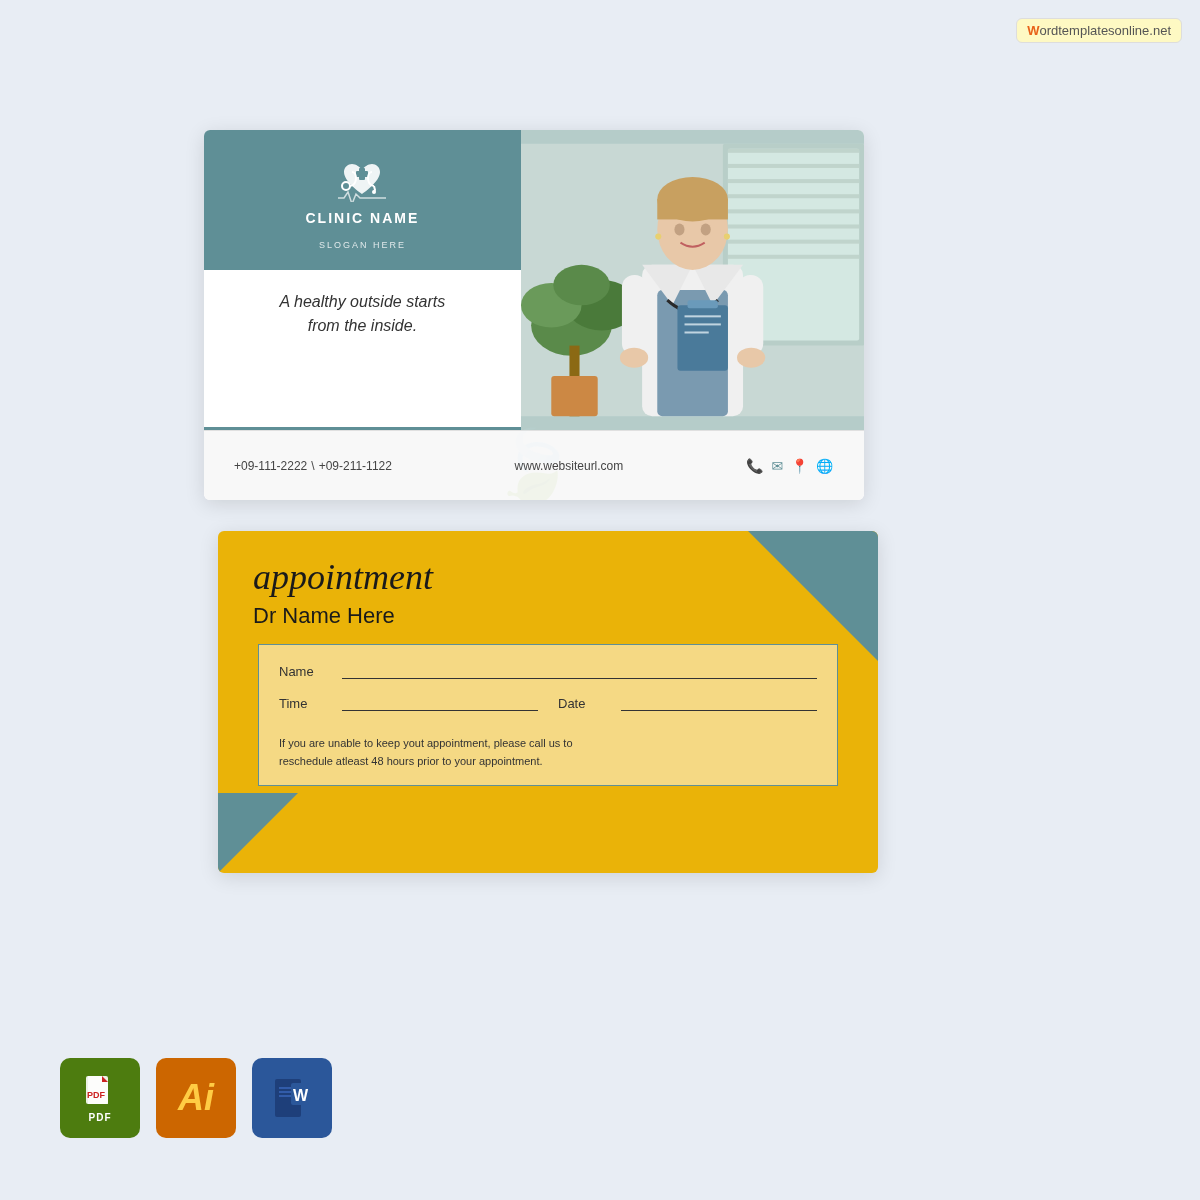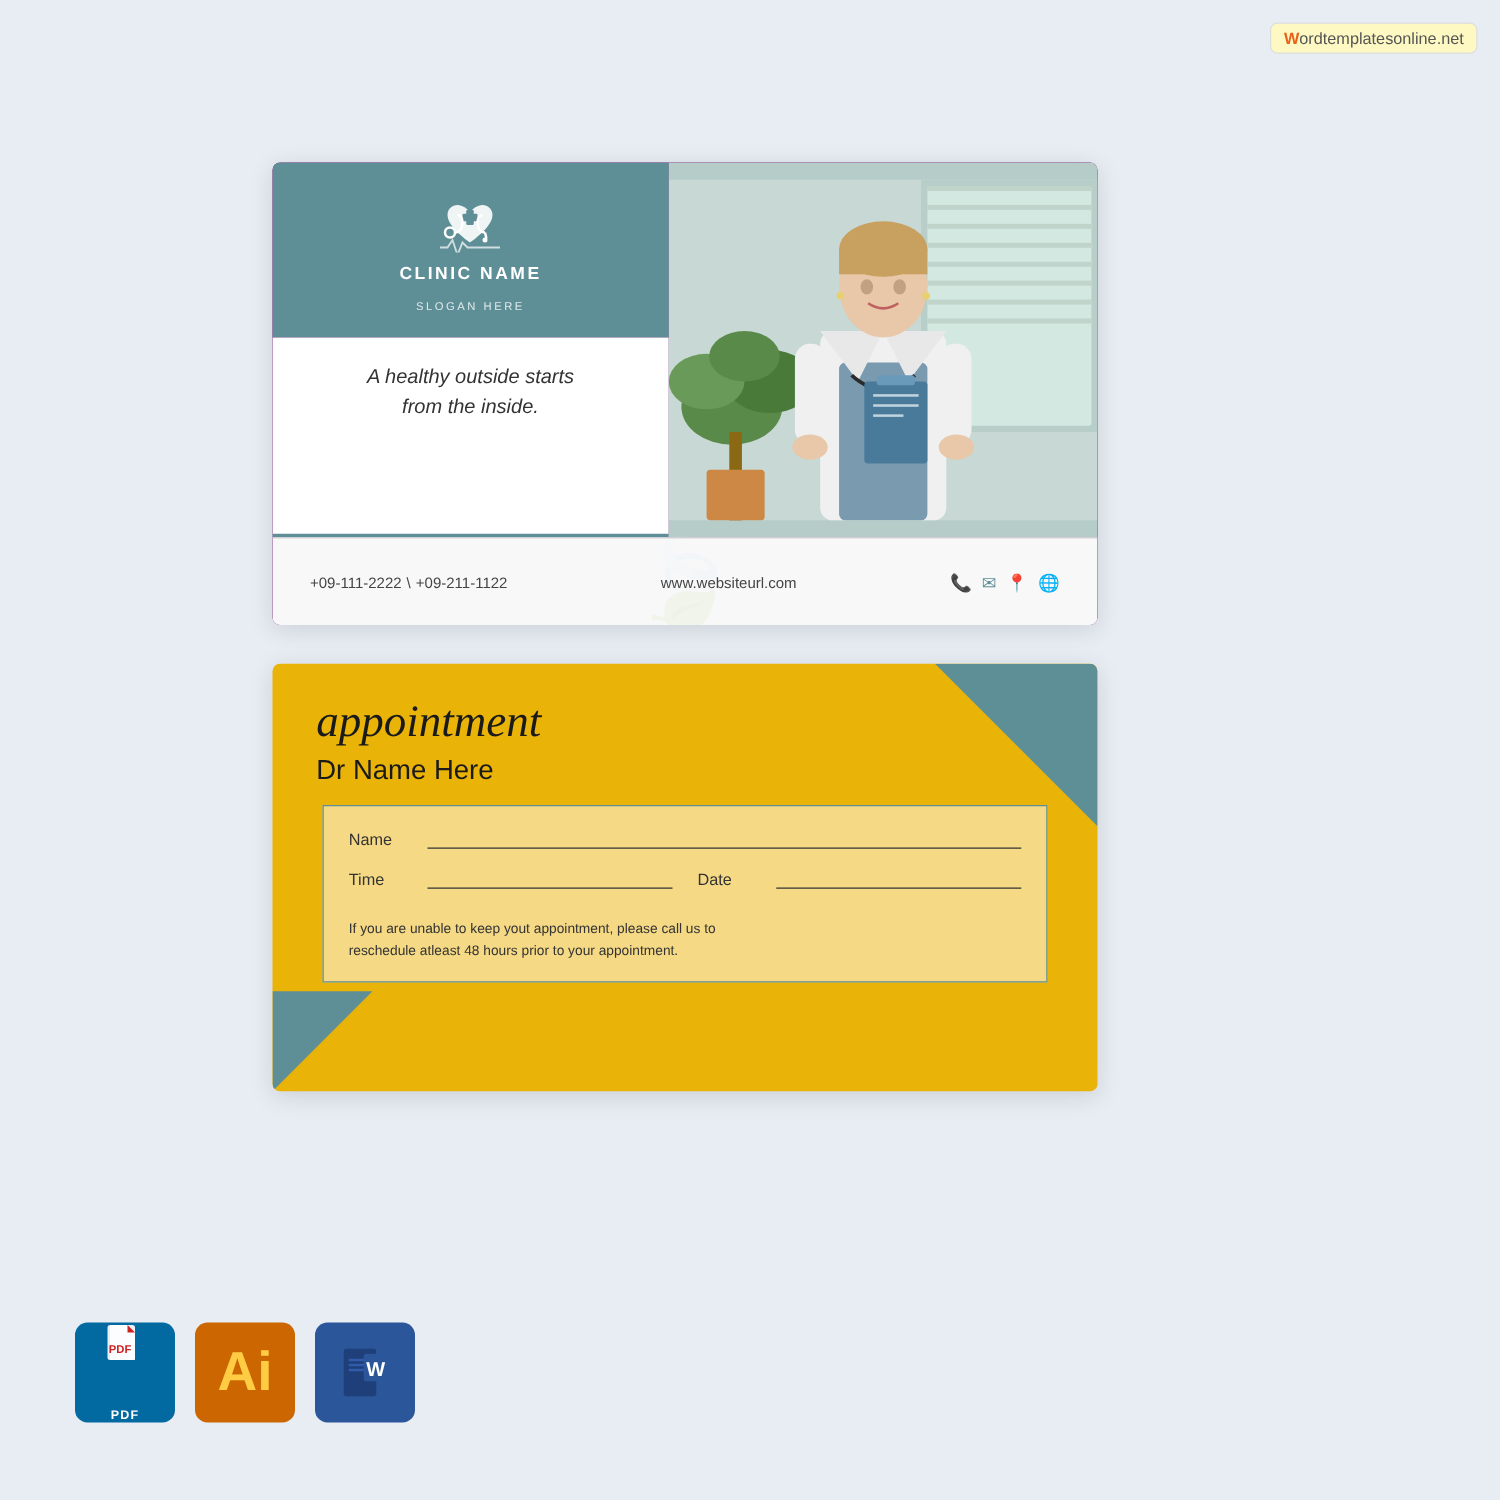--- a/index.html
+++ b/index.html
@@ -24,24 +24,24 @@
       font-size: 13px;
       color: #555;
       z-index: 10;
     }
     .watermark span.w-orange { color: #e8621a; font-weight: bold; }
 
     
     .card1 {
       position: absolute;
       top: 130px;
-      left: 218px;
+      left: 204px;
       width: 660px;
       height: 370px;
-      background: #701a75;
+      background: #ffffff;
       border-radius: 6px;
       box-shadow: 0 4px 20px rgba(0,0,0,0.12);
       overflow: hidden;
       display: flex;
       flex-direction: column;
     }
 
     .card1-top {
       display: flex;
       flex: 1;
@@ -268,45 +268,45 @@
       height: 80px;
       border-radius: 10px;
       display: flex;
       flex-direction: column;
       align-items: center;
       justify-content: center;
       position: relative;
     }
 
     .app-icon-pdf {
-      background: #0369a1;
-      justify-content: space-between;
+      background: #4d7c0f;
     }
 
     .app-icon-ai {
       background: #cc6600;
     }
 
     .app-icon-word {
       background: #2B579A;
     }
 
     .app-icon-label {
       font-size: 10px;
       color: white;
       margin-top: 2px;
       font-weight: bold;
       letter-spacing: 1px;
     }
 
     
     .ai-letters {
-      font-size: 44px;
+      font-size: 36px;
       font-weight: bold;
       color: #ffcc44;
+      font-style: italic;
       line-height: 1;
     }
 
     
     .card1-photo svg {
       width: 100%;
       height: 100%;
     }
   </style>
 </head>

